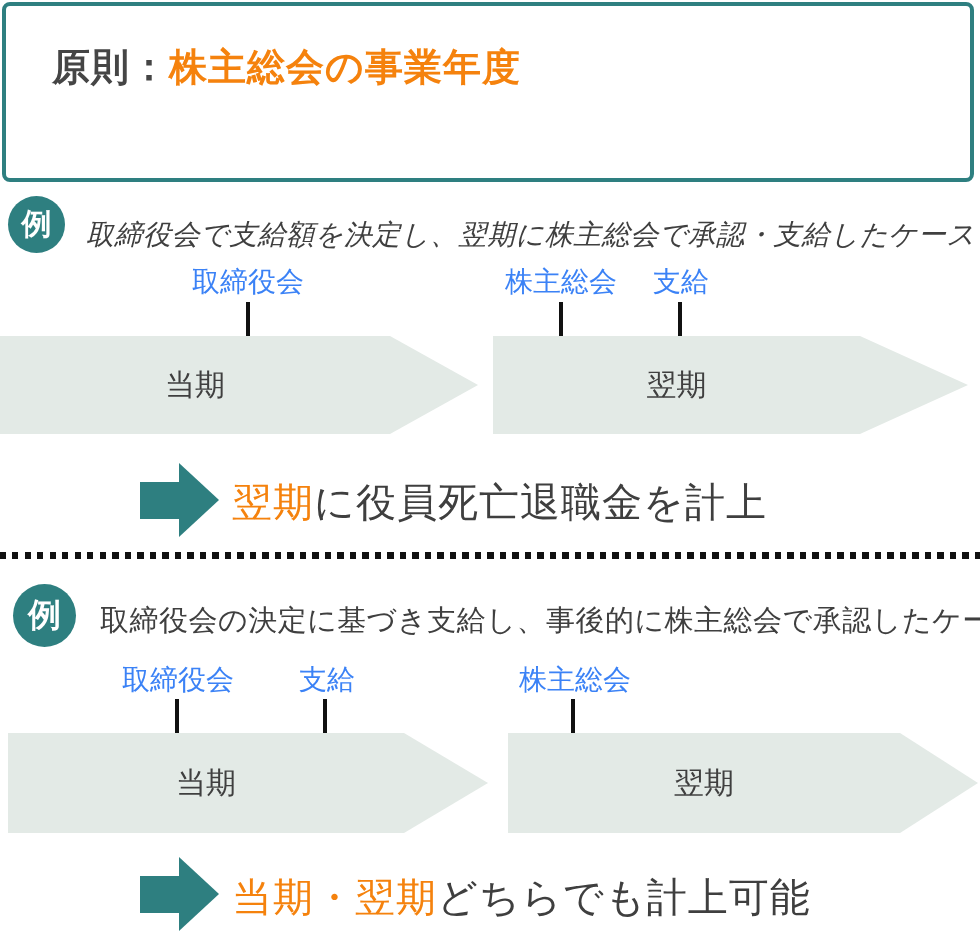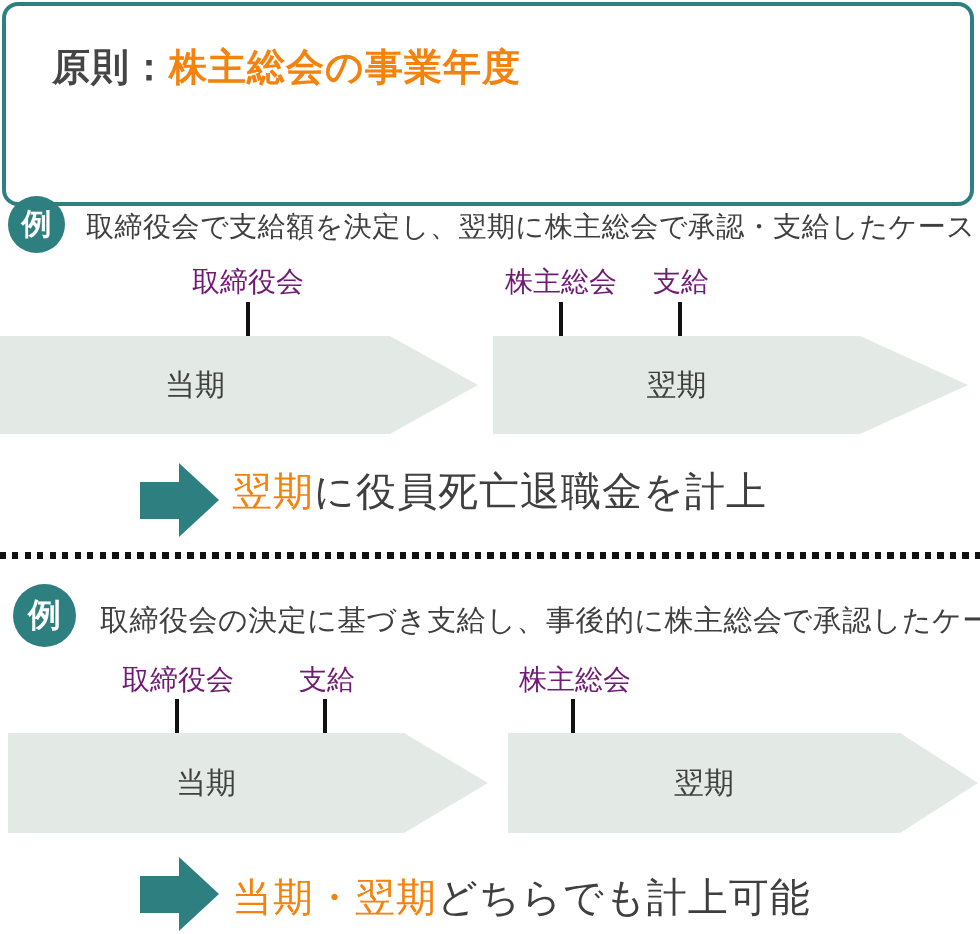--- a/index.html
+++ b/index.html
@@ -1,44 +1,44 @@
 <!DOCTYPE html>
 <html><head>
 <meta charset="utf-8">
 <style>
   html,body{margin:0;padding:0;background:#ffffff;}
   body{font-family:"Liberation Sans","DejaVu Sans",sans-serif;color:#3f3f3f;}
   .canvas{position:relative;width:980px;height:934px;background:#ffffff;overflow:hidden;}
 
   
   .principle-box{
-    position:absolute;left:2px;top:2px;width:972px;height:204px;
-    box-sizing:border-box;border:4px solid #2e7f80;border-radius:16px;background:#ffffff;
+    position:absolute;left:2px;top:2px;width:972px;height:180px;
+    box-sizing:border-box;border:4px solid #2e7f80;border-radius:8px;background:#ffffff;
   }
   .principle-line{position:absolute;left:46px;font-size:38px;font-weight:bold;white-space:nowrap;letter-spacing:1px;}
   .principle-line.l1{top:36px;}
   .principle-line.l2{top:94px;}
   .principle-label{color:#454545;}
   .principle-value{color:#f5820d;}
 
   
   .badge{
     position:absolute;border-radius:50%;background:#2e7f80;color:#ffffff;
     display:flex;align-items:center;justify-content:center;font-weight:bold;
   }
   .badge.b1{left:8px;top:196px;width:57px;height:57px;font-size:30px;}
   .badge.b2{left:13px;top:584px;width:63px;height:63px;font-size:33px;}
 
   
   .caption{position:absolute;font-size:28px;color:#3f3f3f;white-space:nowrap;letter-spacing:0.5px;}
-  .caption.c1{left:86px;top:208px;}
+  .caption.c1{left:86px;top:216px;font-style:italic;}
   .caption.c2{left:100px;top:601px;font-size:29px;}
 
   
-  .event-label{position:absolute;font-size:28px;color:#701a75;white-space:nowrap;transform:translateX(-50%);}
+  .event-label{position:absolute;font-size:28px;color:#3b82f6;white-space:nowrap;transform:translateX(-50%);}
 
   
   .v-arrow{position:absolute;width:18px;transform:translateX(-50%);display:flex;flex-direction:column;align-items:center;}
   .v-arrow .stem{width:4px;height:34px;background:#111111;}
   .v-arrow .head{width:0;height:0;border-left:9px solid transparent;border-right:9px solid transparent;border-top:14px solid #111111;}
 
   
   .period-body{position:absolute;background:#e3eae6;display:flex;align-items:center;justify-content:center;font-size:30px;color:#3f3f3f;}
   .period-head{position:absolute;width:0;height:0;}
 
@@ -89,21 +89,21 @@
     </div>
 
   <div class="period-body" style="left:0;top:336px;width:390px;height:98px;">当期</div>
   <div class="period-head" style="left:390px;top:336px;border-top:49px solid transparent;border-bottom:49px solid transparent;border-left:88px solid #e3eae6;"></div>
 
   <div class="period-body" style="left:493px;top:336px;width:367px;height:98px;">翌期</div>
   <div class="period-head" style="left:860px;top:336px;border-top:49px solid transparent;border-bottom:49px solid transparent;border-left:108px solid #e3eae6;"></div>
 
   <div class="c-arrow-body" style="left:140px;top:482px;width:39px;height:37px;"></div>
   <div class="c-arrow-head" style="left:179px;top:463px;"></div>
-  <div class="conclusion" style="left:232px;top:464px;text-align:center;">
+  <div class="conclusion" style="left:232px;top:475px;text-align:center;">
     <span class="hl">翌期</span><span class="rest">に役員死亡退職金を計上</span>
   </div>
 
   <div class="divider"></div>
 
   <div class="badge b2">例</div>
   <div class="caption c2">取締役会の決定に基づき支給し、事後的に株主総会で承認したケース</div>
 
   <div class="event-label" style="left:178px;top:661px;">取締役会</div>
   <div class="event-label" style="left:327px;top:661px;">支給</div>

